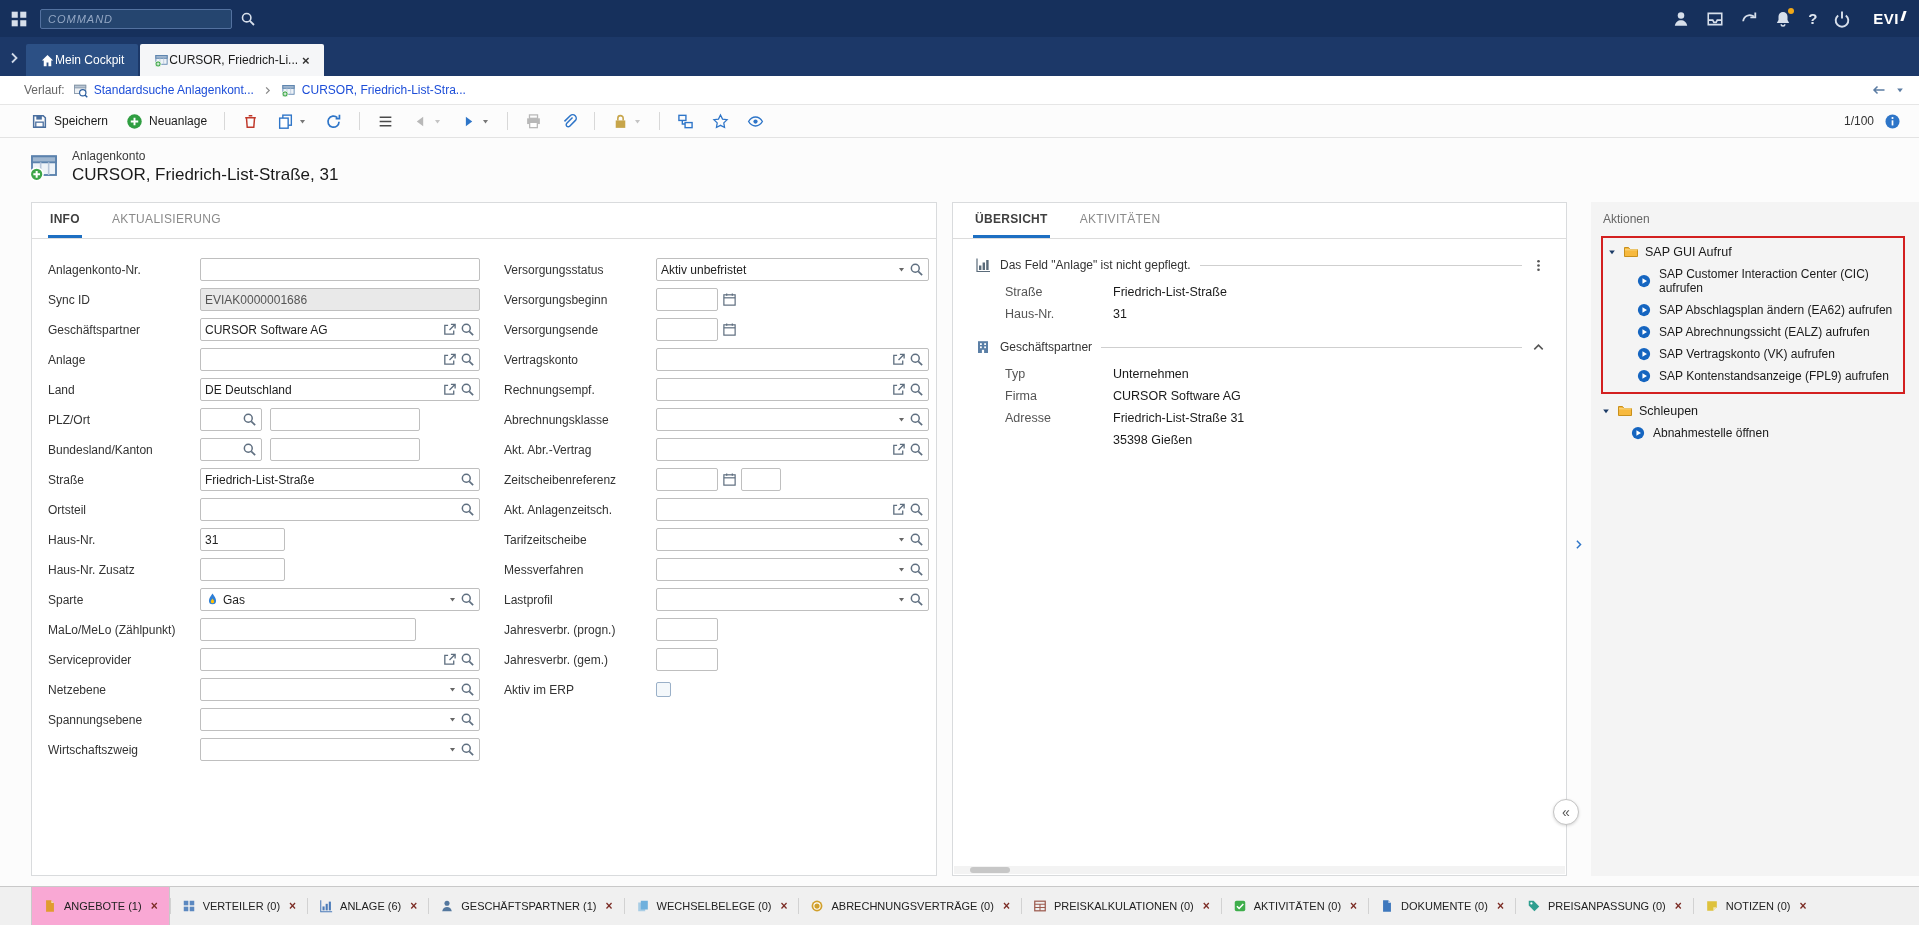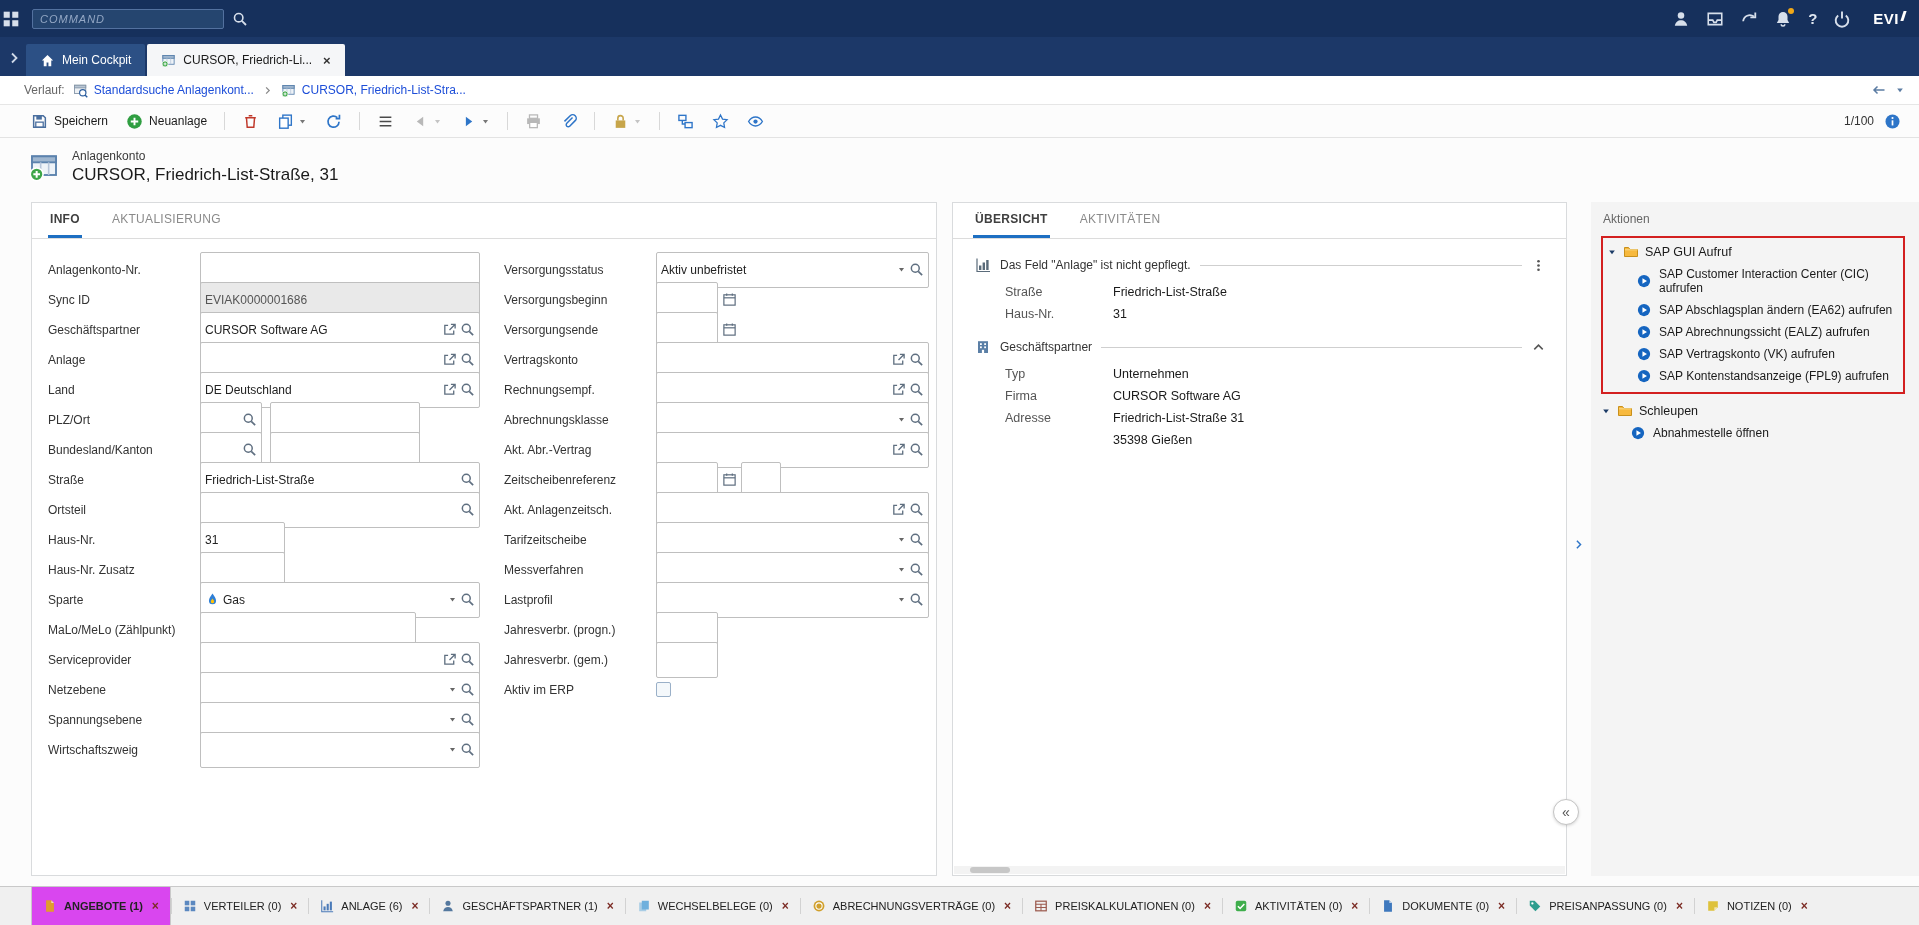--- a/index.html
+++ b/index.html
@@ -1,39 +1,39 @@
 <!DOCTYPE html>
 <html><head>
 <meta charset="utf-8">
 <style>
   *{margin:0;padding:0;box-sizing:border-box}
   html,body{width:1919px;height:925px;overflow:hidden;font-family:"Liberation Sans",sans-serif;background:#fff;font-size:12px;color:#222}
   svg{display:block}
   .app{width:1919px;height:925px;display:flex;flex-direction:column}
 
   
-  .topbar{height:37px;background:#16305c;display:flex;align-items:center;padding:0 14px 0 2px;gap:8px;color:#dfe6f0;flex:0 0 auto}
+  .topbar{height:37px;background:#16305c;display:flex;align-items:center;padding:0 14px 0 10px;gap:8px;color:#dfe6f0;flex:0 0 auto}
   .tb-ic{width:18px;height:18px;color:#d7dfeb;cursor:pointer}
   .tb-ic svg{width:100%;height:100%}
   .cmdbox{margin-left:4px}
   .cmd{width:192px;height:20px;background:#25456f;border:1px solid #53719f;border-radius:2px;color:#e8eef7;font-size:11px;padding:0 7px;font-style:italic;letter-spacing:1px}
   .cmd::placeholder{color:#93a7c4;text-transform:uppercase}
   .tb-spacer{flex:1}
   .tb-right{display:flex;align-items:center;gap:16px}
   .bell-wrap{position:relative}
   .badge-dot{position:absolute;right:-2px;top:-2px;width:6px;height:6px;border-radius:50%;background:#f0a818}
   .help-glyph{font-size:15px;font-weight:bold;color:#dfe6f0;cursor:pointer}
   .brand{font-size:15px;font-weight:bold;color:#fff;letter-spacing:.5px;display:flex;align-items:center;margin-left:6px}
   .brand::after{content:"";display:inline-block;width:3px;height:10px;background:#fff;transform:skewX(-18deg);margin-left:3px;margin-top:-6px}
 
   
   .tabrow{height:39px;background:#1c3868;display:flex;align-items:flex-end;padding-left:4px;flex:0 0 auto}
   .tab-exp{width:16px;height:16px;color:#cfd9e8;margin:0 4px 10px 2px;cursor:pointer}
   .tab-exp svg{width:100%;height:100%}
-  .mtab{height:32px;display:flex;align-items:center;gap:7px;padding:0 14px;background:#2c5085;color:#fff;font-size:12px;margin-right:2px;cursor:pointer;border-top-left-radius:2px;border-top-right-radius:2px}
+  .mtab{height:32px;display:flex;align-items:center;padding:0 14px;background:#2c5085;color:#fff;font-size:12px;margin-right:2px;cursor:pointer;border-top-left-radius:2px;border-top-right-radius:2px}
   .mtab .mtab-ic{width:15px;height:15px}
   .mtab.active{background:#f5f6f8;color:#1a1a1a}
   .tab-close{color:#444;font-weight:bold;font-size:13px;cursor:pointer;margin-left:4px}
   .tab-close::before{content:"\00d7"}
   .mtab.active .tab-close{color:#333}
 
   
   .history{height:29px;background:#fff;display:flex;align-items:center;padding:0 14px 0 24px;gap:8px;border-bottom:1px solid #e6e6e6;flex:0 0 auto}
   .hist-label{color:#666}
   .crumb{display:flex;align-items:center;gap:6px;color:#1d4ed8;cursor:pointer}
@@ -77,21 +77,21 @@
   .ptab{display:flex;align-items:center;font-size:12px;color:#8a8a8a;cursor:pointer;border-bottom:3px solid transparent;padding:0 2px;letter-spacing:.3px}
   .ptab.active{color:#404040;border-bottom-color:#1d6fc2;font-weight:bold}
 
   
   .form-cols{display:flex;padding:18px 12px 0 16px}
   .fcol{width:448px;flex:0 0 auto}
   .fcol.right{width:425px;margin-left:8px}
   .frow{display:flex;align-items:center;height:25px;margin-bottom:5px}
   .frow.gap{margin-top:0}
   .flbl{width:152px;flex:0 0 auto;color:#333}
-  .fld{display:flex;align-items:center;height:36px;background:#fff;border:1px solid #bfbfbf;border-radius:2px;padding:0 4px;gap:3px}
+  .fld{display:flex;align-items:center;height:23px;background:#fff;border:1px solid #bfbfbf;border-radius:2px;padding:0 4px;gap:3px}
   .fld input{border:0;outline:0;flex:1;min-width:0;font:12px "Liberation Sans",sans-serif;color:#222;background:transparent}
   .fld.ro{background:#e9e9e9}
   .fld.ro input{color:#555}
   .w280{width:280px}.w275{width:275px}.w216{width:216px}.w150{width:150px}.w85{width:85px}.w62{width:62px}.w40{width:40px}
   .ml8{margin-left:8px}.ml4{margin-left:4px}
   .fic{width:15px;height:15px;flex:0 0 auto;color:#5f6f80;cursor:pointer}
   .fic svg{width:100%;height:100%}
   .fcaret{width:9px;height:9px;flex:0 0 auto;color:#666;cursor:pointer}
   .fcaret svg{width:100%;height:100%}
   .chk{width:15px;height:15px;border:1px solid #9ab0c8;background:#f4f8fb;border-radius:2px;cursor:pointer;display:inline-block}
@@ -125,21 +125,21 @@
   .gfolder svg{width:100%;height:100%}
   .act-item{display:flex;align-items:center;gap:8px;padding:4px 0 4px 30px;color:#1a1a1a;cursor:pointer}
   .play{width:14px;height:14px;flex:0 0 auto}
   .play svg{width:100%;height:100%}
   .panel-exp{position:absolute;left:-19px;top:336px;width:13px;height:13px;color:#2e75c8;cursor:pointer}
   .panel-exp svg{width:100%;height:100%}
 
   
   .bottombar{height:39px;background:#f0f0f0;border-top:1px solid #c9c9c9;display:flex;align-items:center;padding-left:31px;flex:0 0 auto}
   .btab{display:flex;align-items:center;gap:7px;padding:0 11px;height:100%;font-size:11px;color:#222;cursor:pointer;white-space:nowrap}
-  .btab.active{background:#d946ef;border-left:1px solid #c9c9c9;border-right:1px solid #c9c9c9;font-weight:bold}
+  .btab.active{background:#f9a8d4;border-left:1px solid #c9c9c9;border-right:1px solid #c9c9c9;font-weight:normal}
   .bti{width:14px;height:14px;flex:0 0 auto}
   .bti svg{width:100%;height:100%}
   .bclose{color:#7c2d26;font-size:12px;font-weight:bold;cursor:pointer;margin-left:2px}
   .bclose::before{content:"\00d7"}
   .bsep{width:1px;height:16px;background:#d2d2d2;flex:0 0 auto}
   .ic-or{color:#e09c2e}.ic-bl{color:#3e78bd}.ic-gr{color:#5b88c0}.ic-pe{color:#54789e}.ic-lb{color:#6fb0dd}
   .ic-co{color:#d1a02c}.ic-tb{color:#9c5a4e}.ic-gn{color:#3fae4c}.ic-tg{color:#2e9e8f}.ic-no{color:#dec23c}.ic-ch{color:#4a7ab8}
 </style>
 </head>
 <body>

